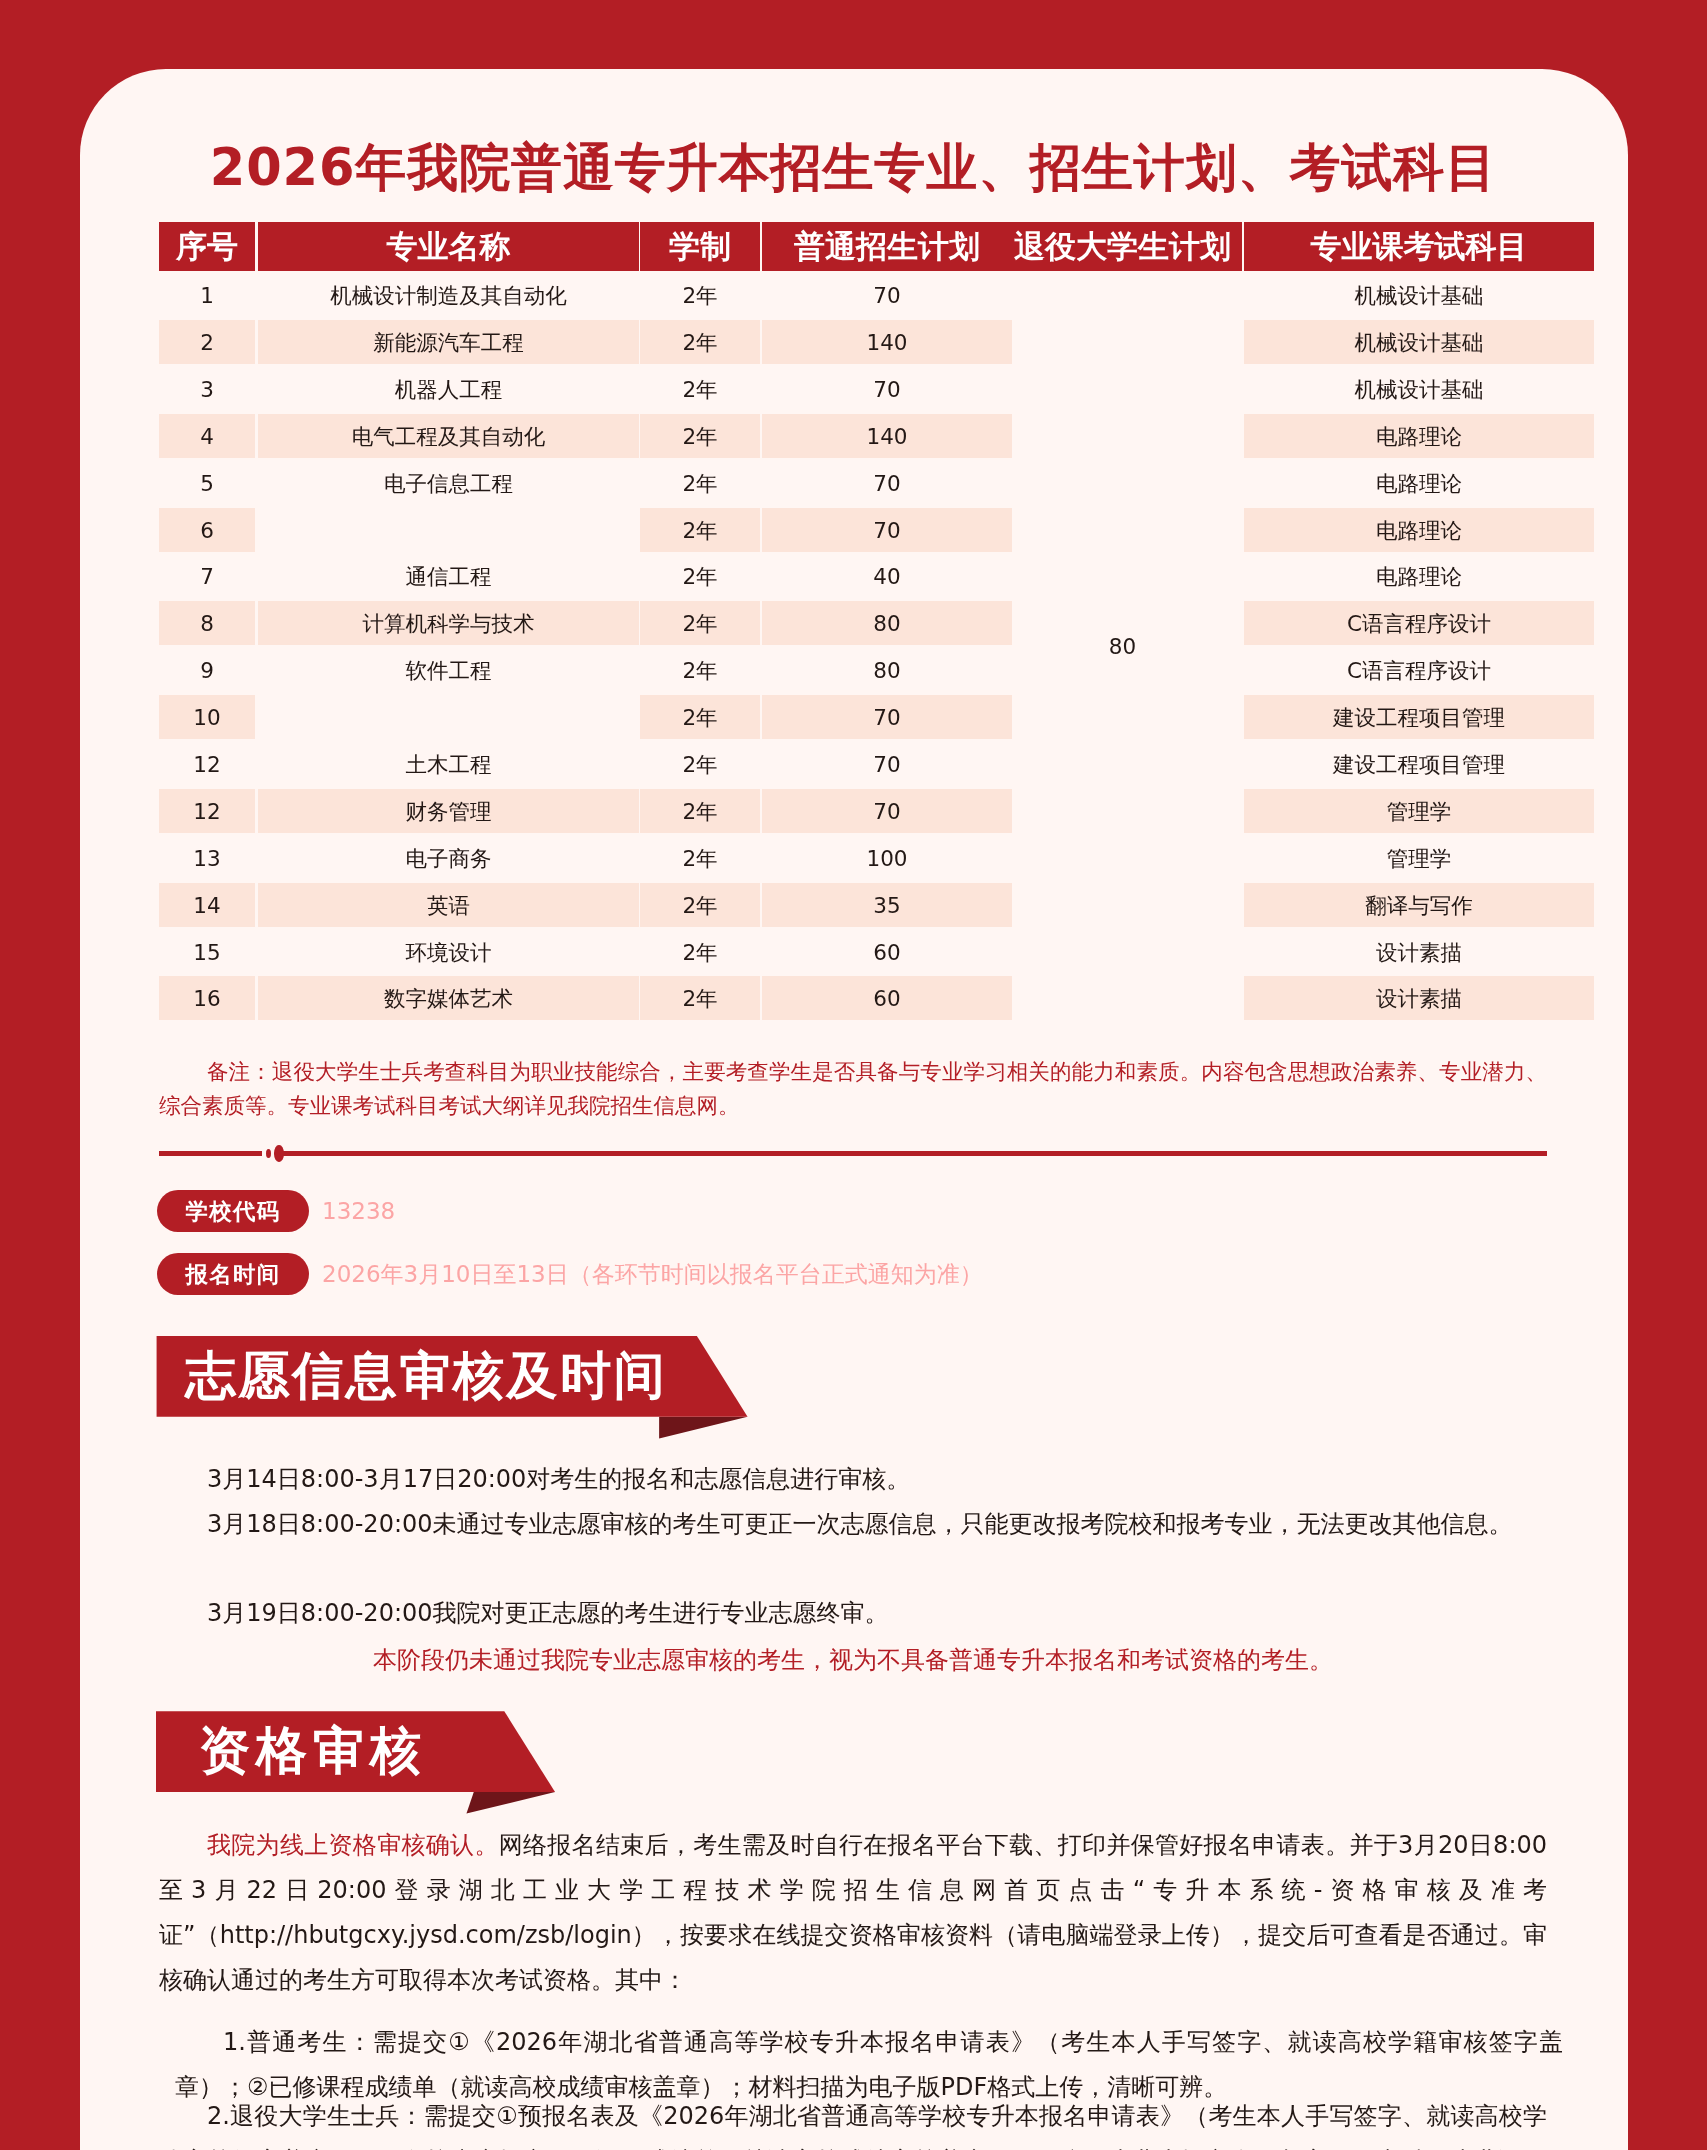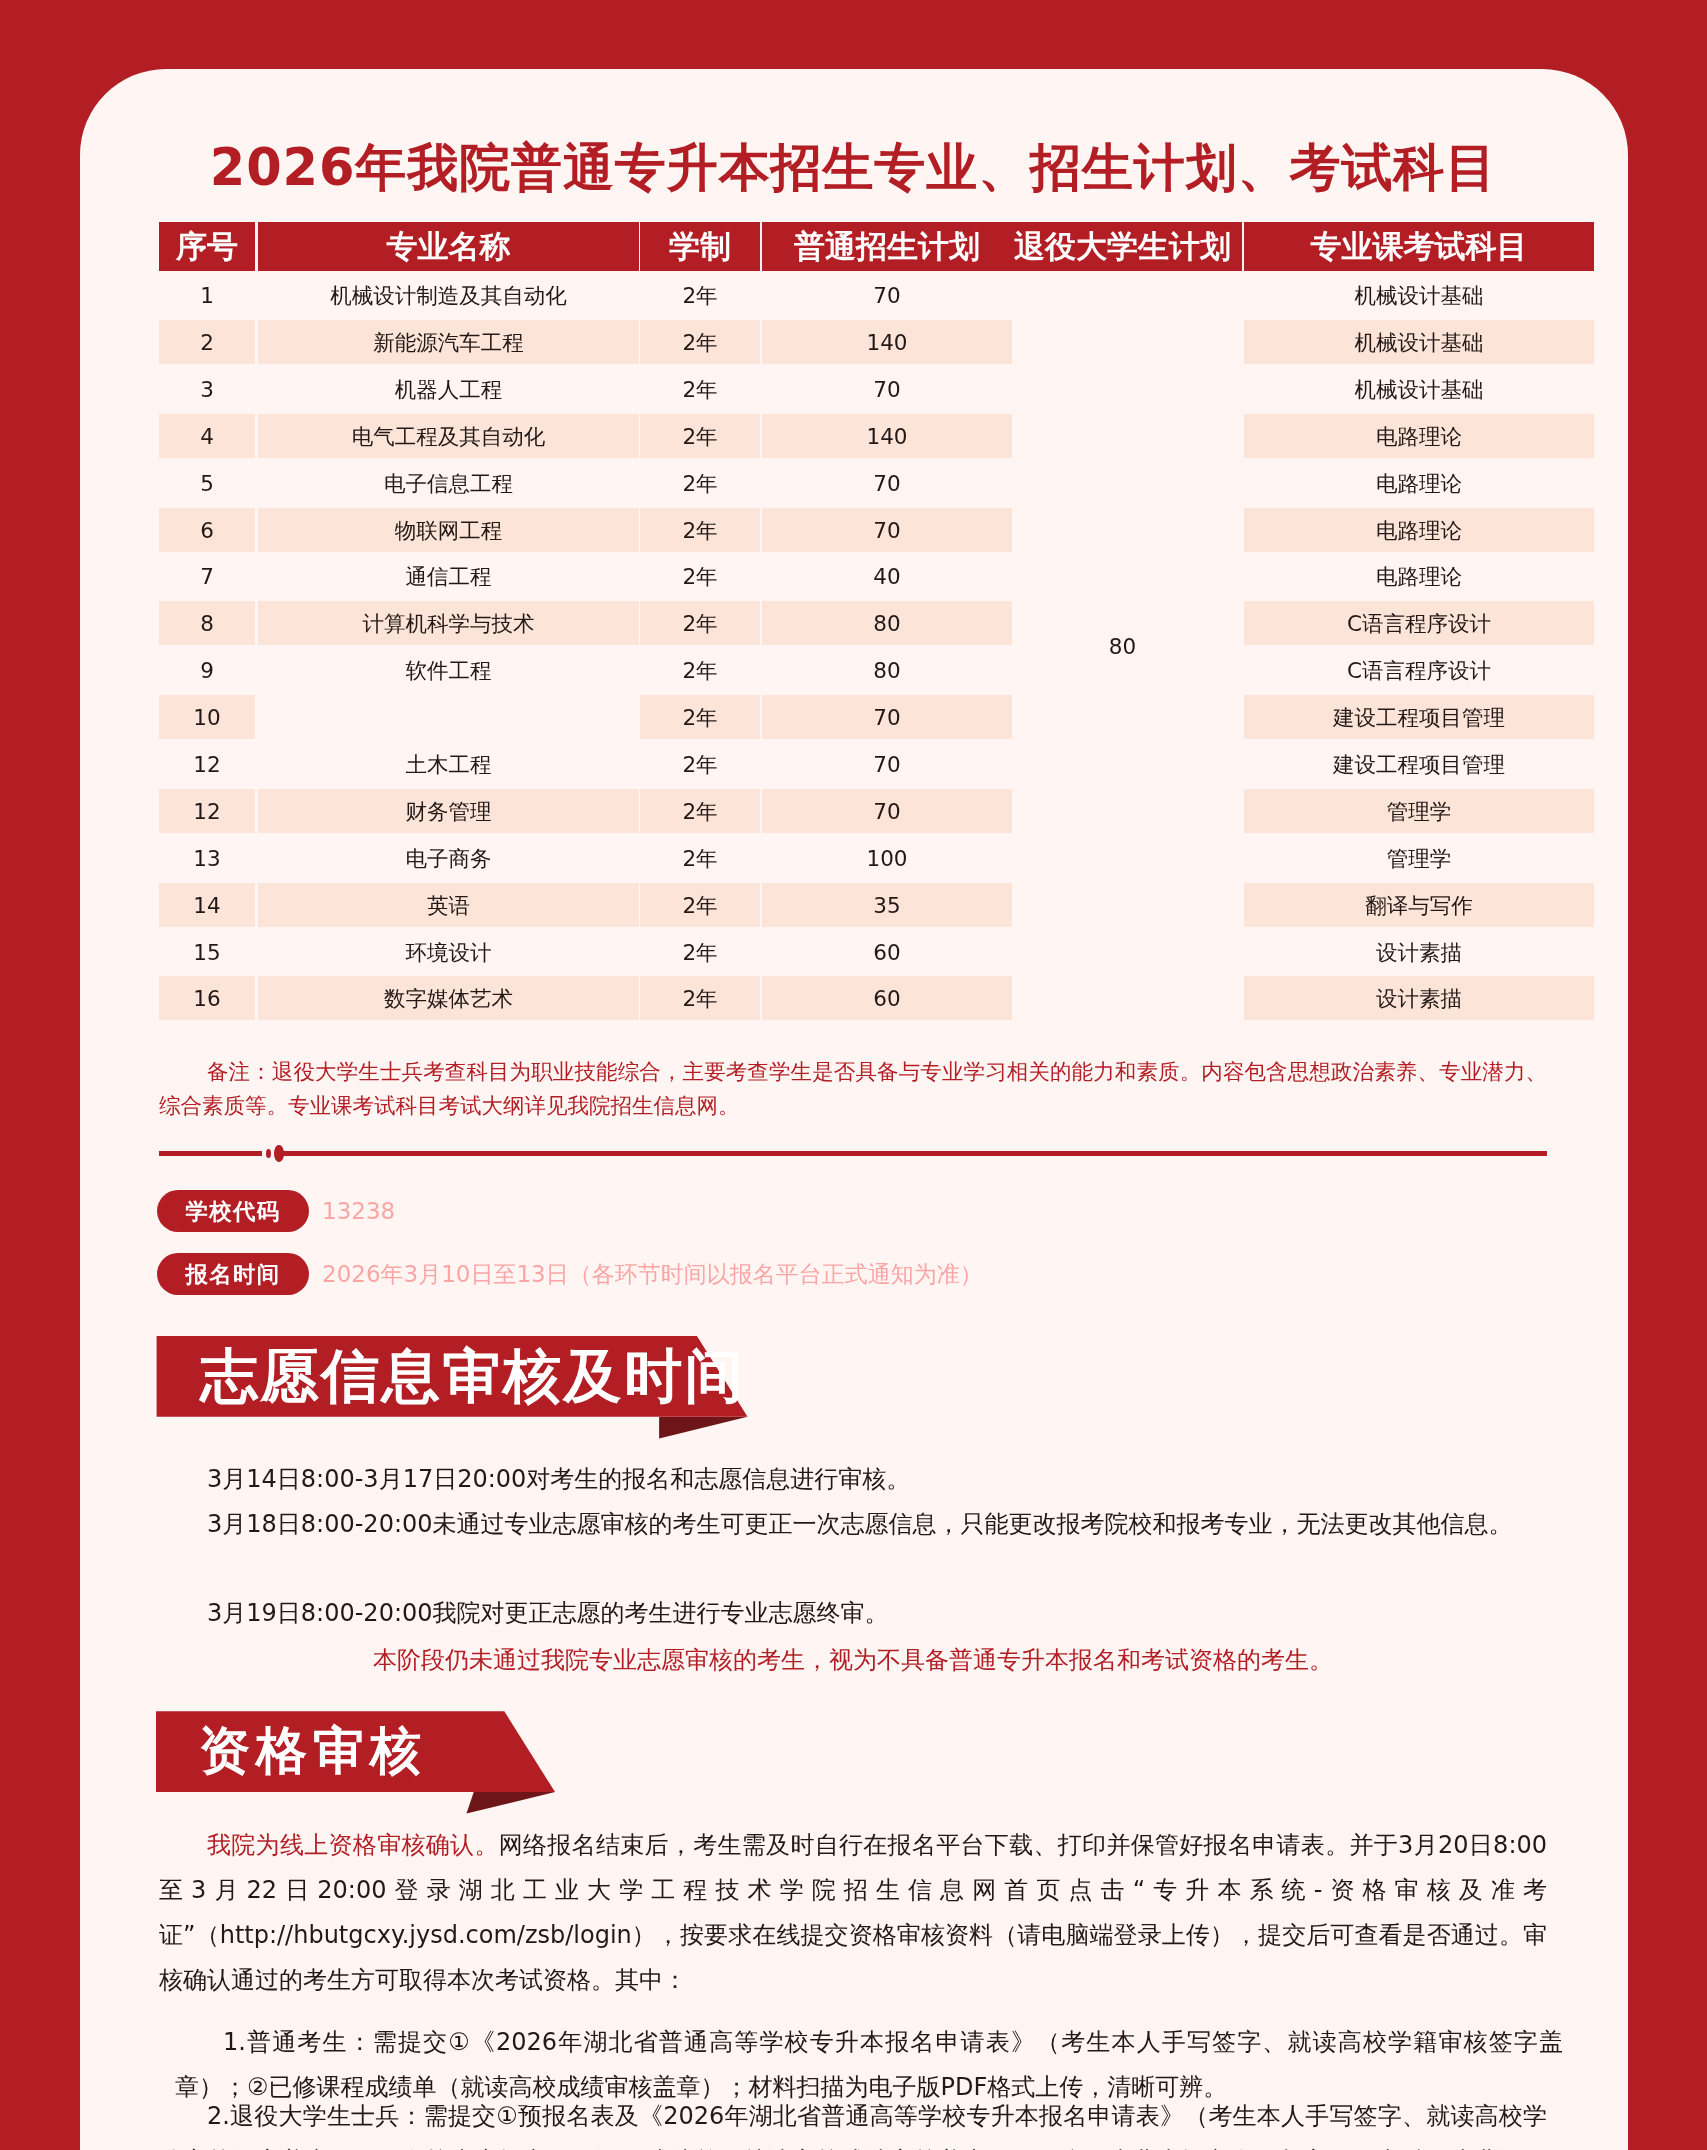--- a/index.html
+++ b/index.html
@@ -153,21 +153,20 @@
       </div>
       <div class="trow" style="top: 239px;">
         <div class="cell c1">5</div>
         <div class="cell c2">电子信息工程</div>
         <div class="cell c3">2年</div>
         <div class="cell c4">70</div>
         <div class="cell c6">电路理论</div>
       </div>
       <div class="trow stripe" style="top: 286px;">
         <div class="cell c1">6</div>
-        <div class="cell c2">物联网工程</div>
         <div class="cell c3">2年</div>
         <div class="cell c4">70</div>
         <div class="cell c6">电路理论</div>
       </div>
       <div class="trow" style="top: 332px;">
         <div class="cell c1">7</div>
         <div class="cell c2">通信工程</div>
         <div class="cell c3">2年</div>
         <div class="cell c4">40</div>
         <div class="cell c6">电路理论</div>
@@ -254,21 +253,21 @@
 <div class="info-row" style="top:1253px;">
   <div class="pill">报名时间</div>
   <div class="info-val">2026年3月10日至13日（各环节时间以报名平台正式通知为准）</div>
 </div>
 
 <div class="banner" style="top:1336px;">
   <svg width="602" height="103" viewBox="0 0 1400 240">
     <polygon points="1171,188 1377,188 1171,239" fill="#6E1519"></polygon>
     <polygon points="0,0 1259,0 1377,188 0,188" fill="#B31E25"></polygon>
   </svg>
-  <div class="btxt" style="left:44px; top:9.5px; font-size:58px; line-height:60px; letter-spacing:2.6px;">志愿信息审核及时间</div>
+  <div class="btxt" style="left:29px; top:9.5px; font-size:51px; line-height:60px; letter-spacing:2.6px;">志愿信息审核及时间</div>
 </div>
 
 <p class="para indent" style="top:1457px; margin:0;">3月14日8:00-3月17日20:00对考生的报名和志愿信息进行审核。</p>
 <p class="para indent" style="top:1502px; margin:0;">3月18日8:00-20:00未通过专业志愿审核的考生可更正一次志愿信息，只能更改报考院校和报考专业，无法更改其他信息。</p>
 <p class="para indent" style="top:1591px; margin:0;">3月19日8:00-20:00我院对更正志愿的考生进行专业志愿终审。</p>
 <p class="para red center" style="top:1638px; margin:0;">本阶段仍未通过我院专业志愿审核的考生，视为不具备普通专升本报名和考试资格的考生。</p>
 
 <div class="banner" style="top:1711px;">
   <svg width="430" height="108" viewBox="0 0 1000 250">
     <polygon points="739,188 928,188 722,238" fill="#6E1519"></polygon>

